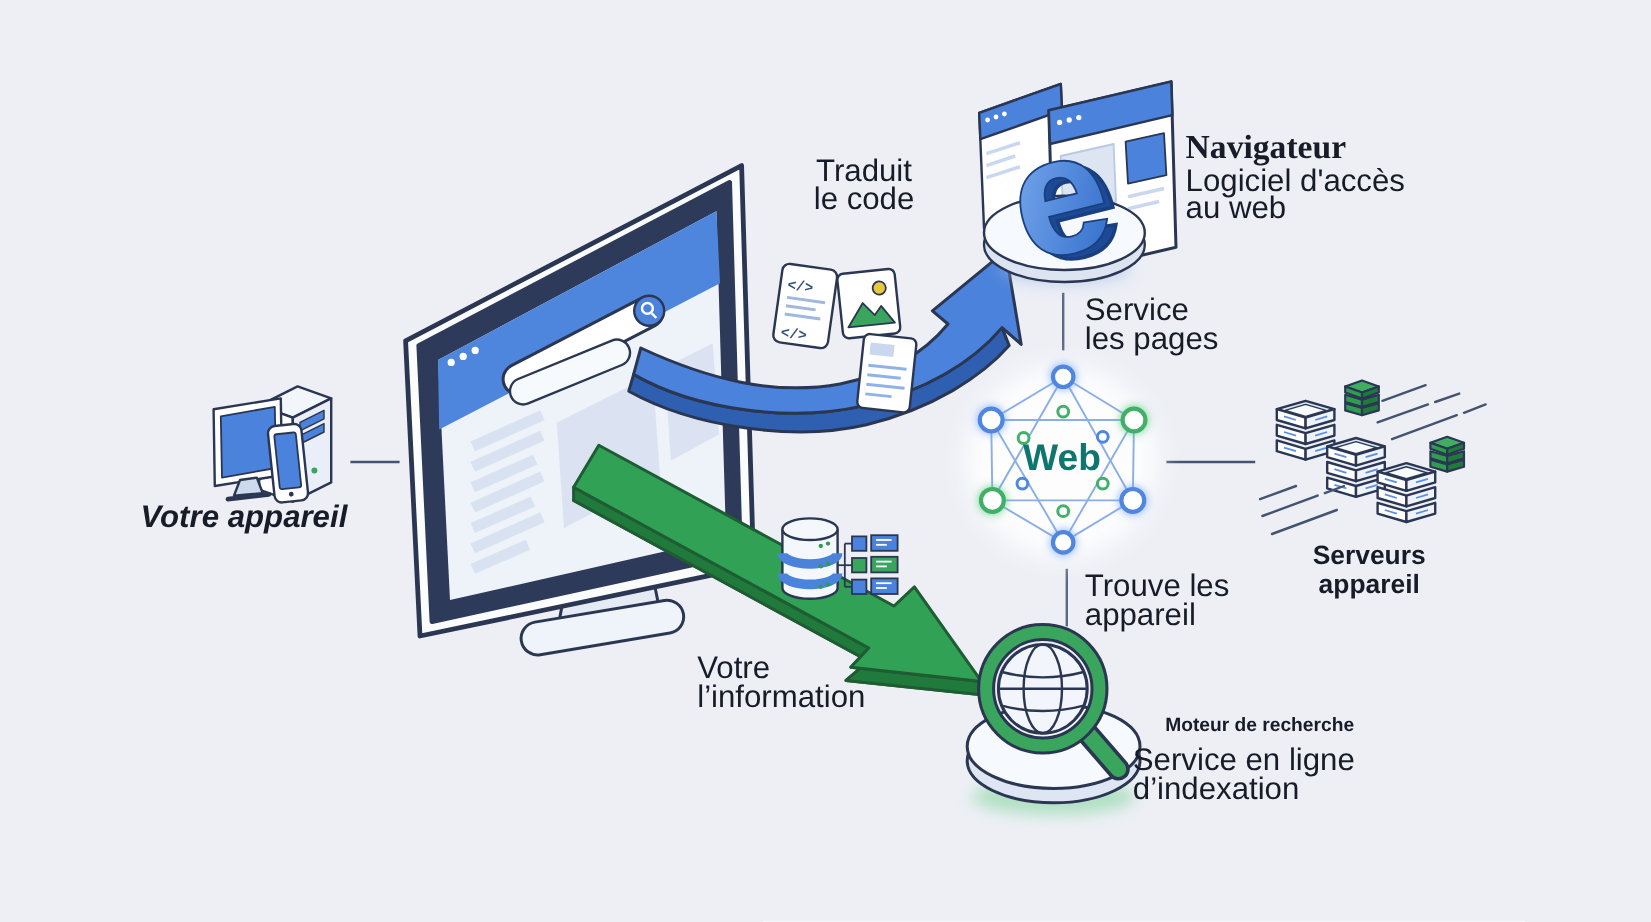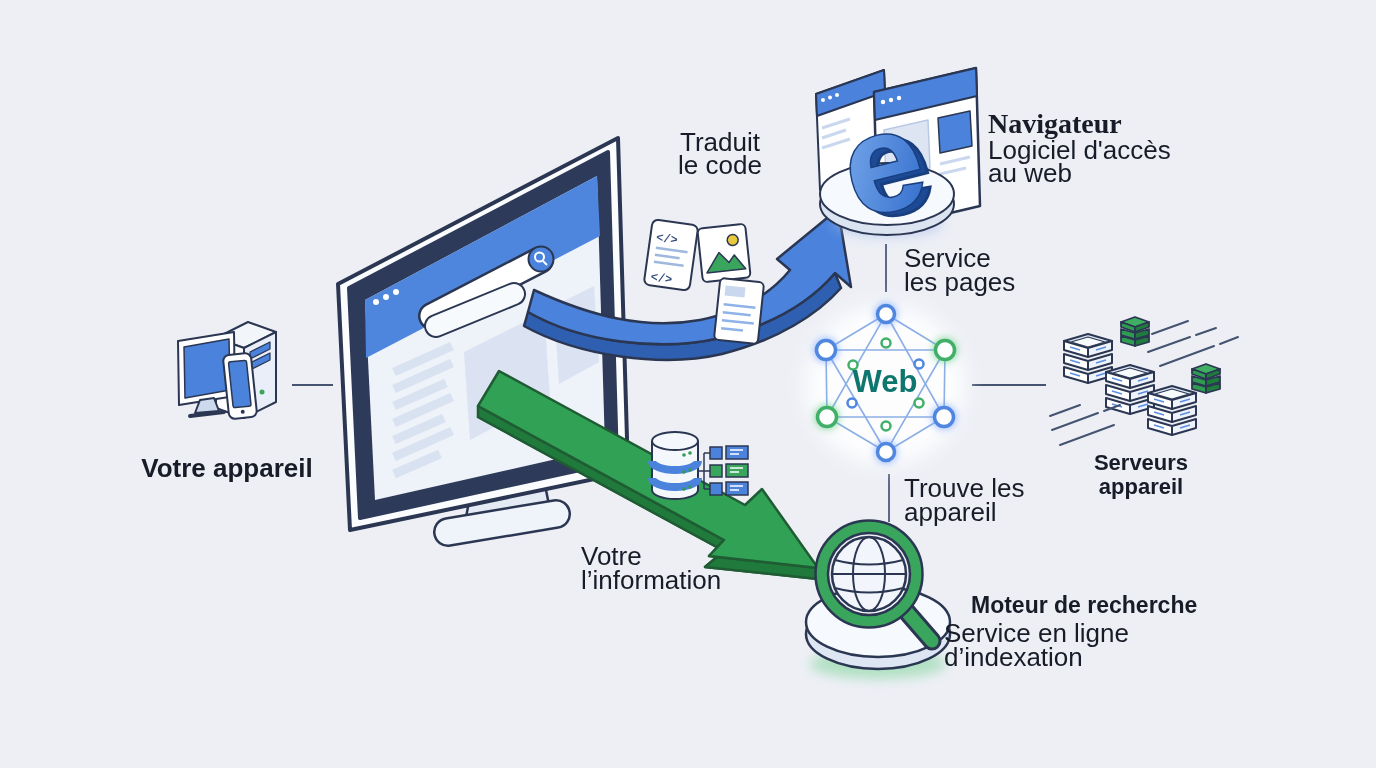--- a/index.html
+++ b/index.html
@@ -1,29 +1,29 @@
 <!DOCTYPE html>
 <html><head>
 <meta charset="utf-8">
 <style>
   html,body{margin:0;padding:0;}
   #stage{position:relative;width:1376px;height:768px;background:#edeff5;overflow:hidden;
          font-family:"Liberation Sans",sans-serif;}
   #art{position:absolute;left:0;top:0;}
   .lbl{position:absolute;color:#171c28;font-size:26px;line-height:24px;white-space:pre-line;}
   .t-traduit{left:640px;top:131px;width:160px;text-align:center;line-height:23px;}
-  .t-device{left:117px;top:456px;width:220px;text-align:center;font-weight:700;}
+  .t-device{left:117px;top:418px;width:220px;font-weight:700;font-style:italic;}
   .t-navt{left:988px;top:112px;font-size:28px;font-weight:700;font-family:Liberation Serif, serif;}
   .t-navs{left:988px;top:139px;line-height:23px;}
   .t-affiche{left:904px;top:246px;}
   .t-web{left:835px;top:370px;width:100px;text-align:center;font-size:31px;font-weight:700;color:#0f766e;}
   .t-serveurs{left:1056px;top:451px;width:170px;text-align:center;font-size:22px;font-weight:700;}
   .t-trouve{left:904px;top:476px;}
   .t-classe{left:581px;top:544px;}
-  .t-moteurt{left:971px;top:593px;font-size:23px;font-weight:700;}
+  .t-moteurt{left:971px;top:593px;font-size:16px;font-weight:700;}
   .t-moteurs{left:944px;top:621px;}
 </style>
 </head>
 <body>
 
 <div id="stage">
 
 <svg id="art" width="1376" height="768" viewBox="0 0 1376 768">
   <defs>
     <linearGradient id="eg" x1="0" y1="0" x2="1" y2="1">

